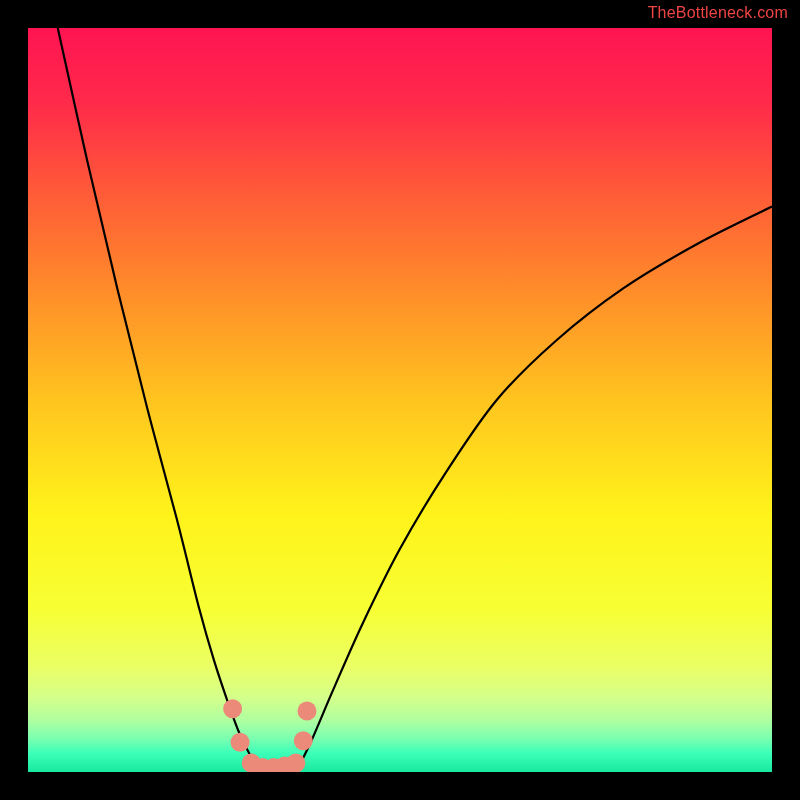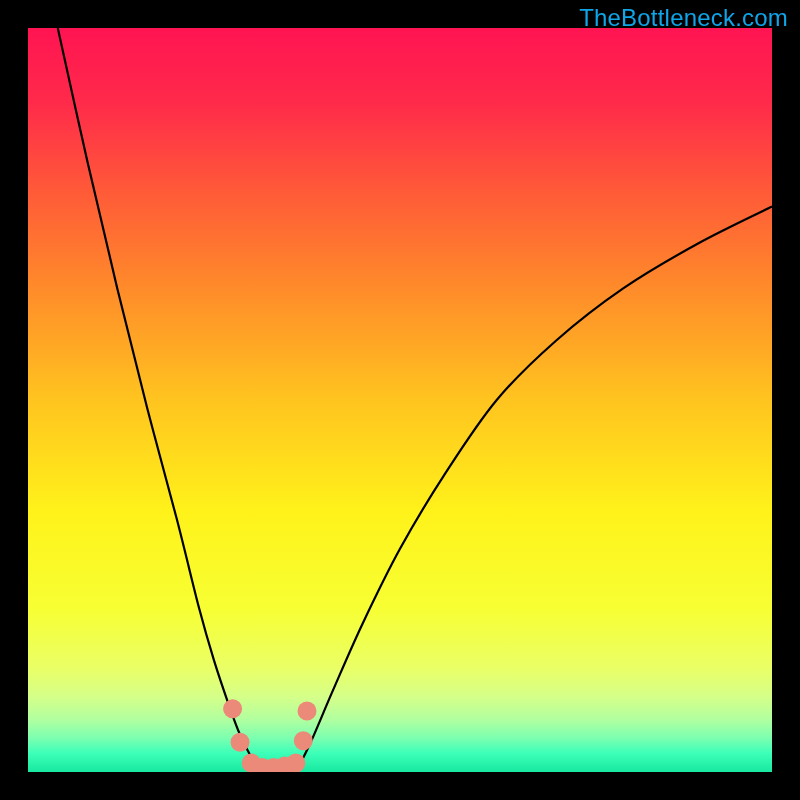--- a/index.html
+++ b/index.html
@@ -24,22 +24,22 @@
     left: 0;
     top: 0;
     width: 744px;
     height: 744px;
     overflow: hidden;
   }
   .watermark {
     position: absolute;
     top: 4px;
     right: 12px;
-    color: #0ea5e9;
-    font-size: 24px;
+    color: #ef4444;
+    font-size: 16px;
     font-weight: 500;
     letter-spacing: 0.2px;
     z-index: 10;
   }
   svg {
     display: block;
   }
 </style>
 </head>
 <body>

